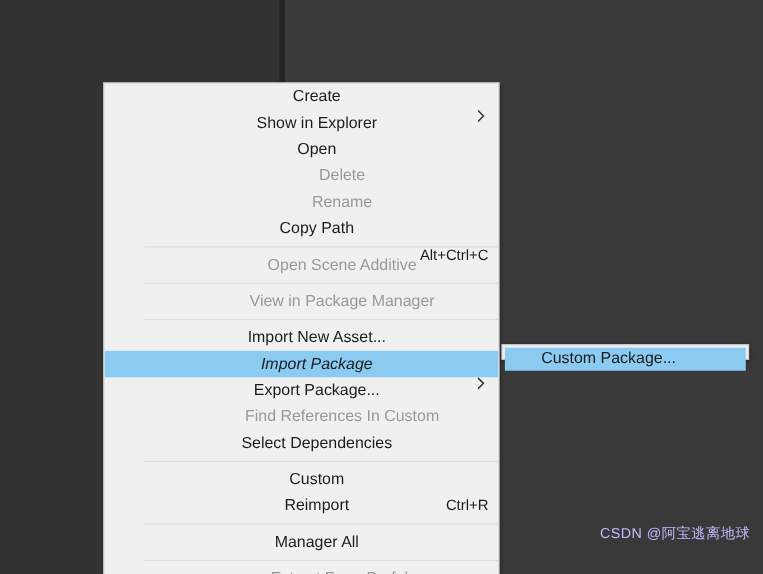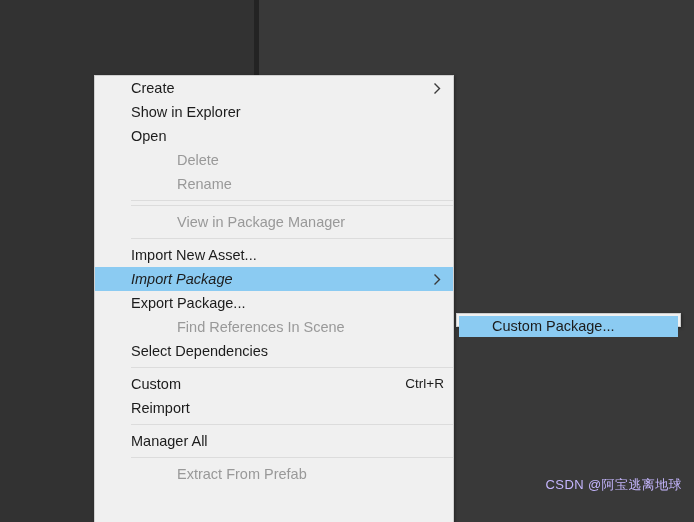--- a/index.html
+++ b/index.html
@@ -69,20 +69,21 @@
     position: relative;
     height: 24px;
     line-height: 24px;
     display: flex;
     align-items: center;
     padding: 0 8px 0 36px;
     font-size: 14.5px;
     color: #1c1c1c;
     white-space: nowrap;
     box-sizing: border-box;
+    flex-direction: column;
   }
   .menu-item.disabled {
     color: #999999;
     margin-left: 46px;
   }
   .menu-item.highlighted {
     background: #8bcbf2;
     color: #1c1c1c;
     font-style: italic;
   }
@@ -166,22 +167,31 @@
       </div>
       <div class="menu-item">
         <span class="label">Open</span>
       </div>
       <div class="menu-item disabled">
         <span class="label">Delete</span>
       </div>
       <div class="menu-item disabled">
         <span class="label">Rename</span>
       </div>
-    </div>
-    <div class="group-sep"></div>
+      <div class="menu-item">
+        <span class="label">Copy Path</span>
+        <span class="shortcut">Alt+Ctrl+C</span>
+      </div>
+    </div>
+    <div class="group-sep"></div>
+    <div class="menu-group">
+      <div class="menu-item disabled">
+        <span class="label">Open Scene Additive</span>
+      </div>
+    </div>
     <div class="group-sep"></div>
     <div class="menu-group">
       <div class="menu-item disabled">
         <span class="label">View in Package Manager</span>
       </div>
     </div>
     <div class="group-sep"></div>
     <div class="menu-group">
       <div class="menu-item">
         <span class="label">Import New Asset...</span>
@@ -191,21 +201,21 @@
         <span class="submenu-arrow">
           <svg width="7" height="11" viewBox="0 0 7 11">
             <path d="M1 1 L5.5 5.5 L1 10" fill="none" stroke="#3a3a3a" stroke-width="1.4" stroke-linecap="square"></path>
           </svg>
         </span>
       </div>
       <div class="menu-item">
         <span class="label">Export Package...</span>
       </div>
       <div class="menu-item disabled">
-        <span class="label">Find References In Scene</span>
+        <span class="label">Find References In Custom</span>
       </div>
       <div class="menu-item">
         <span class="label">Select Dependencies</span>
       </div>
     </div>
     <div class="group-sep"></div>
     <div class="menu-group">
       <div class="menu-item">
         <span class="label">Custom</span>
         <span class="shortcut">Ctrl+R</span>

